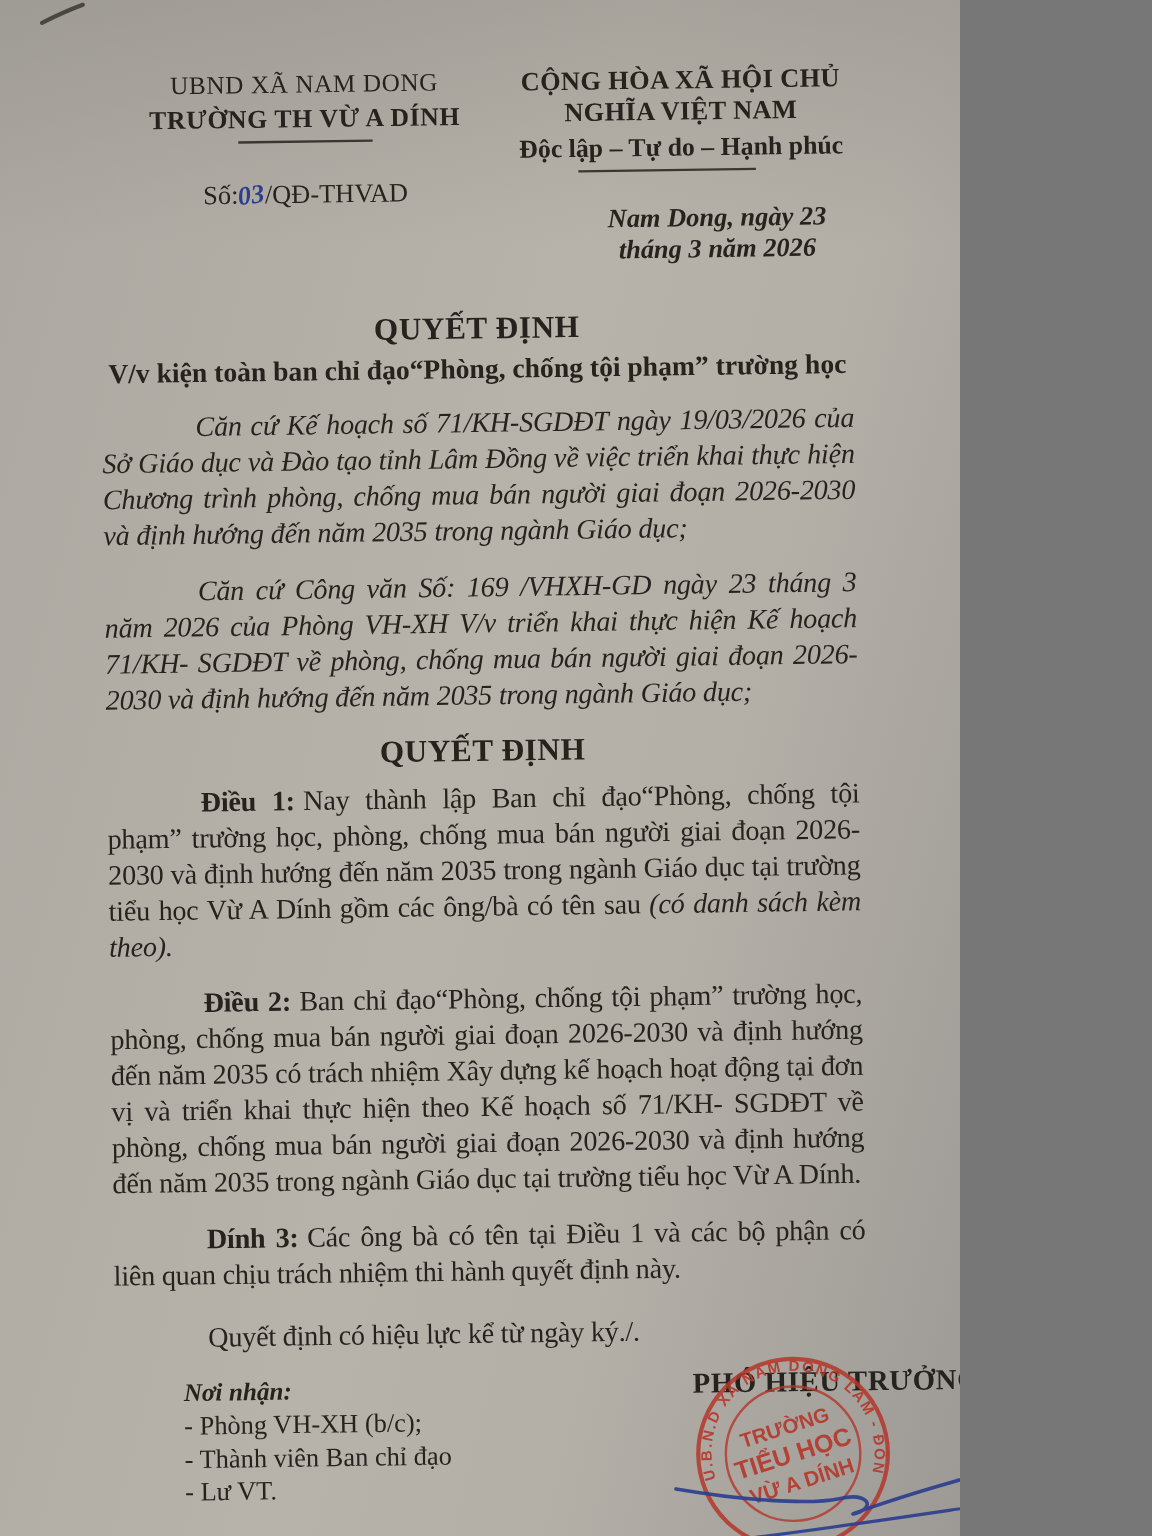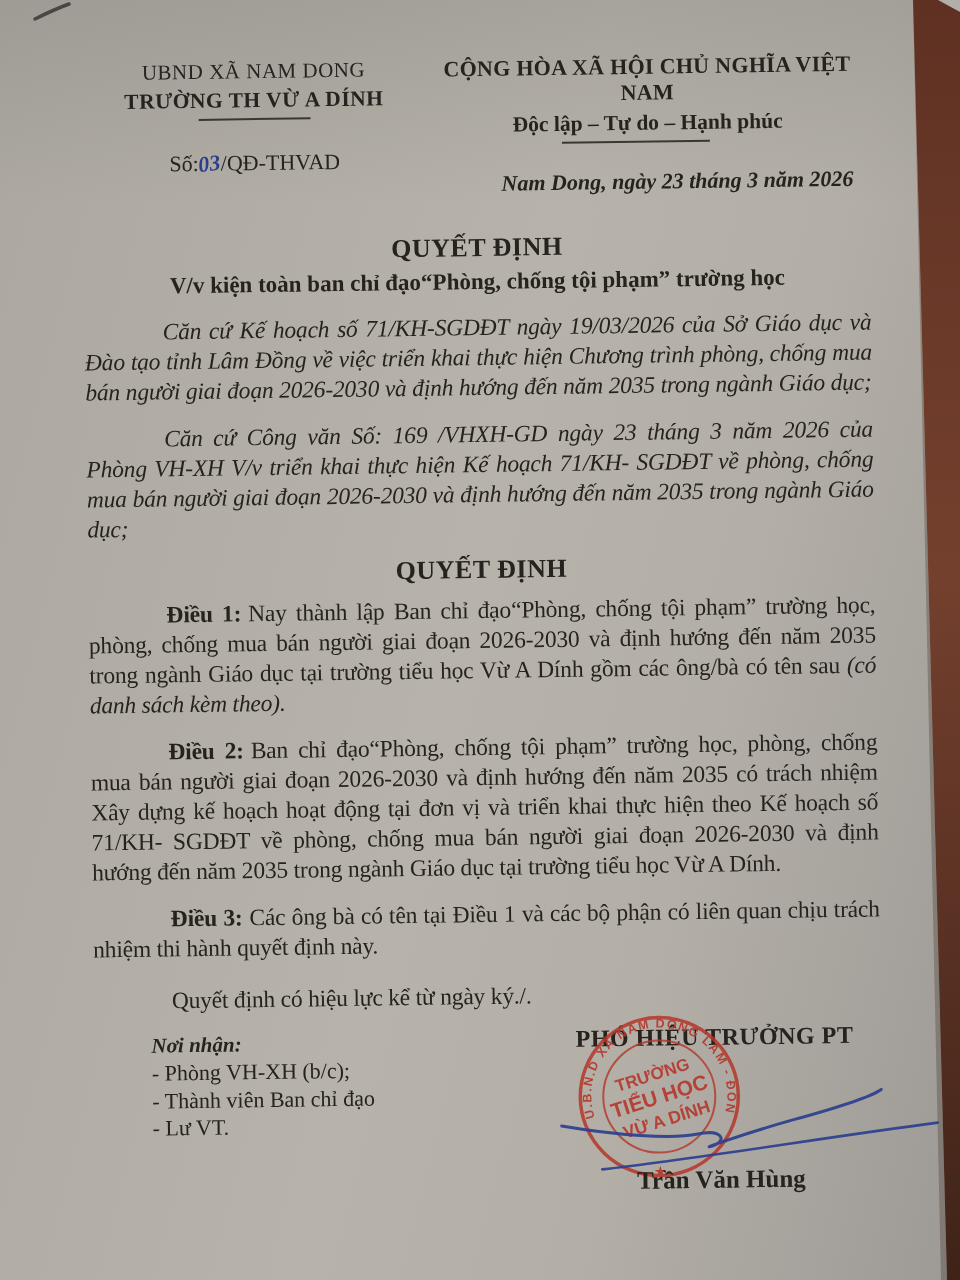--- a/index.html
+++ b/index.html
@@ -1,17 +1,17 @@
 <!DOCTYPE html>
 <html><head>
 <meta charset="utf-8">
 <style>
   html,body{margin:0;padding:0;background:#777;}
   .stage{
-    position:relative;width:960px;height:1280px;overflow:hidden;
+    position:relative;width:800px;height:1280px;overflow:hidden;
     background:
       linear-gradient(180deg, rgba(110,108,105,.22) 0%, rgba(0,0,0,0) 16%),
       linear-gradient(104deg, #aca8a1 0%, #b7b3aa 48%, #b3afa7 70%, #9d9995 100%);
     font-family:"Liberation Serif","DejaVu Serif",serif;
     color:#26231f;
   }
   .doc{
     position:absolute;inset:0;
     padding:56px 85px 0 88px;
     transform:rotate(-0.8deg);
@@ -78,21 +78,21 @@
 
     <p class="body-p italic">Căn cứ  Kế hoạch số 71/KH-SGDĐT ngày 19/03/2026 của Sở Giáo dục và Đào tạo tỉnh Lâm Đồng về việc triển khai thực hiện Chương trình phòng, chống mua bán người giai đoạn 2026-2030 và định hướng đến năm 2035 trong ngành Giáo dục;</p>
     <p class="body-p italic">Căn cứ Công văn Số: 169 /VHXH-GD ngày 23 tháng 3 năm 2026 của Phòng VH-XH V/v triển khai thực hiện Kế hoạch 71/KH- SGDĐT về phòng, chống mua bán người giai đoạn 2026-2030 và định hướng đến năm 2035 trong ngành Giáo dục;</p>
 
     <div class="dec-head">QUYẾT ĐỊNH</div>
 
     <p class="body-p" style="margin-top:10px;"><b>Điều 1:</b><span>Nay thành lập Ban chỉ đạo“Phòng, chống tội phạm” trường học, phòng, chống mua bán người giai đoạn 2026-2030 và định hướng đến năm 2035 trong ngành Giáo dục tại trường tiểu học Vừ A Dính gồm các ông/bà có tên sau </span><i>(có danh sách kèm theo).</i></p>
 
     <p class="body-p"><b>Điều 2:</b><span>Ban chỉ đạo“Phòng, chống tội phạm” trường học, phòng, chống mua bán người giai đoạn 2026-2030 và định hướng đến năm 2035 có trách nhiệm Xây dựng kế hoạch hoạt động tại đơn vị và triển khai thực hiện theo Kế hoạch số 71/KH- SGDĐT về phòng, chống mua bán người giai đoạn 2026-2030 và định hướng đến năm 2035 trong ngành Giáo dục tại trường tiểu học Vừ A Dính.</span></p>
 
-    <p class="body-p"><b>Điều 3:</b><span>Các ông bà có tên tại Điều 1 và các bộ phận có liên quan chịu trách nhiệm thi hành quyết định này.</span></p>
+    <p class="body-p"><b>Dính 3:</b><span>Các ông bà có tên tại Điều 1 và các bộ phận có liên quan chịu trách nhiệm thi hành quyết định này.</span></p>
 
     <p class="body-p effect">Quyết định có hiệu lực kể từ ngày ký./.</p>
 
     <div class="footer">
 
       <div class="recips">
         <div class="lbl">Nơi nhận:</div>
         <div class="it">- Phòng VH-XH (b/c);</div>
         <div class="it">- Thành viên Ban chỉ đạo</div>
         <div class="it">- Lư VT.</div>

